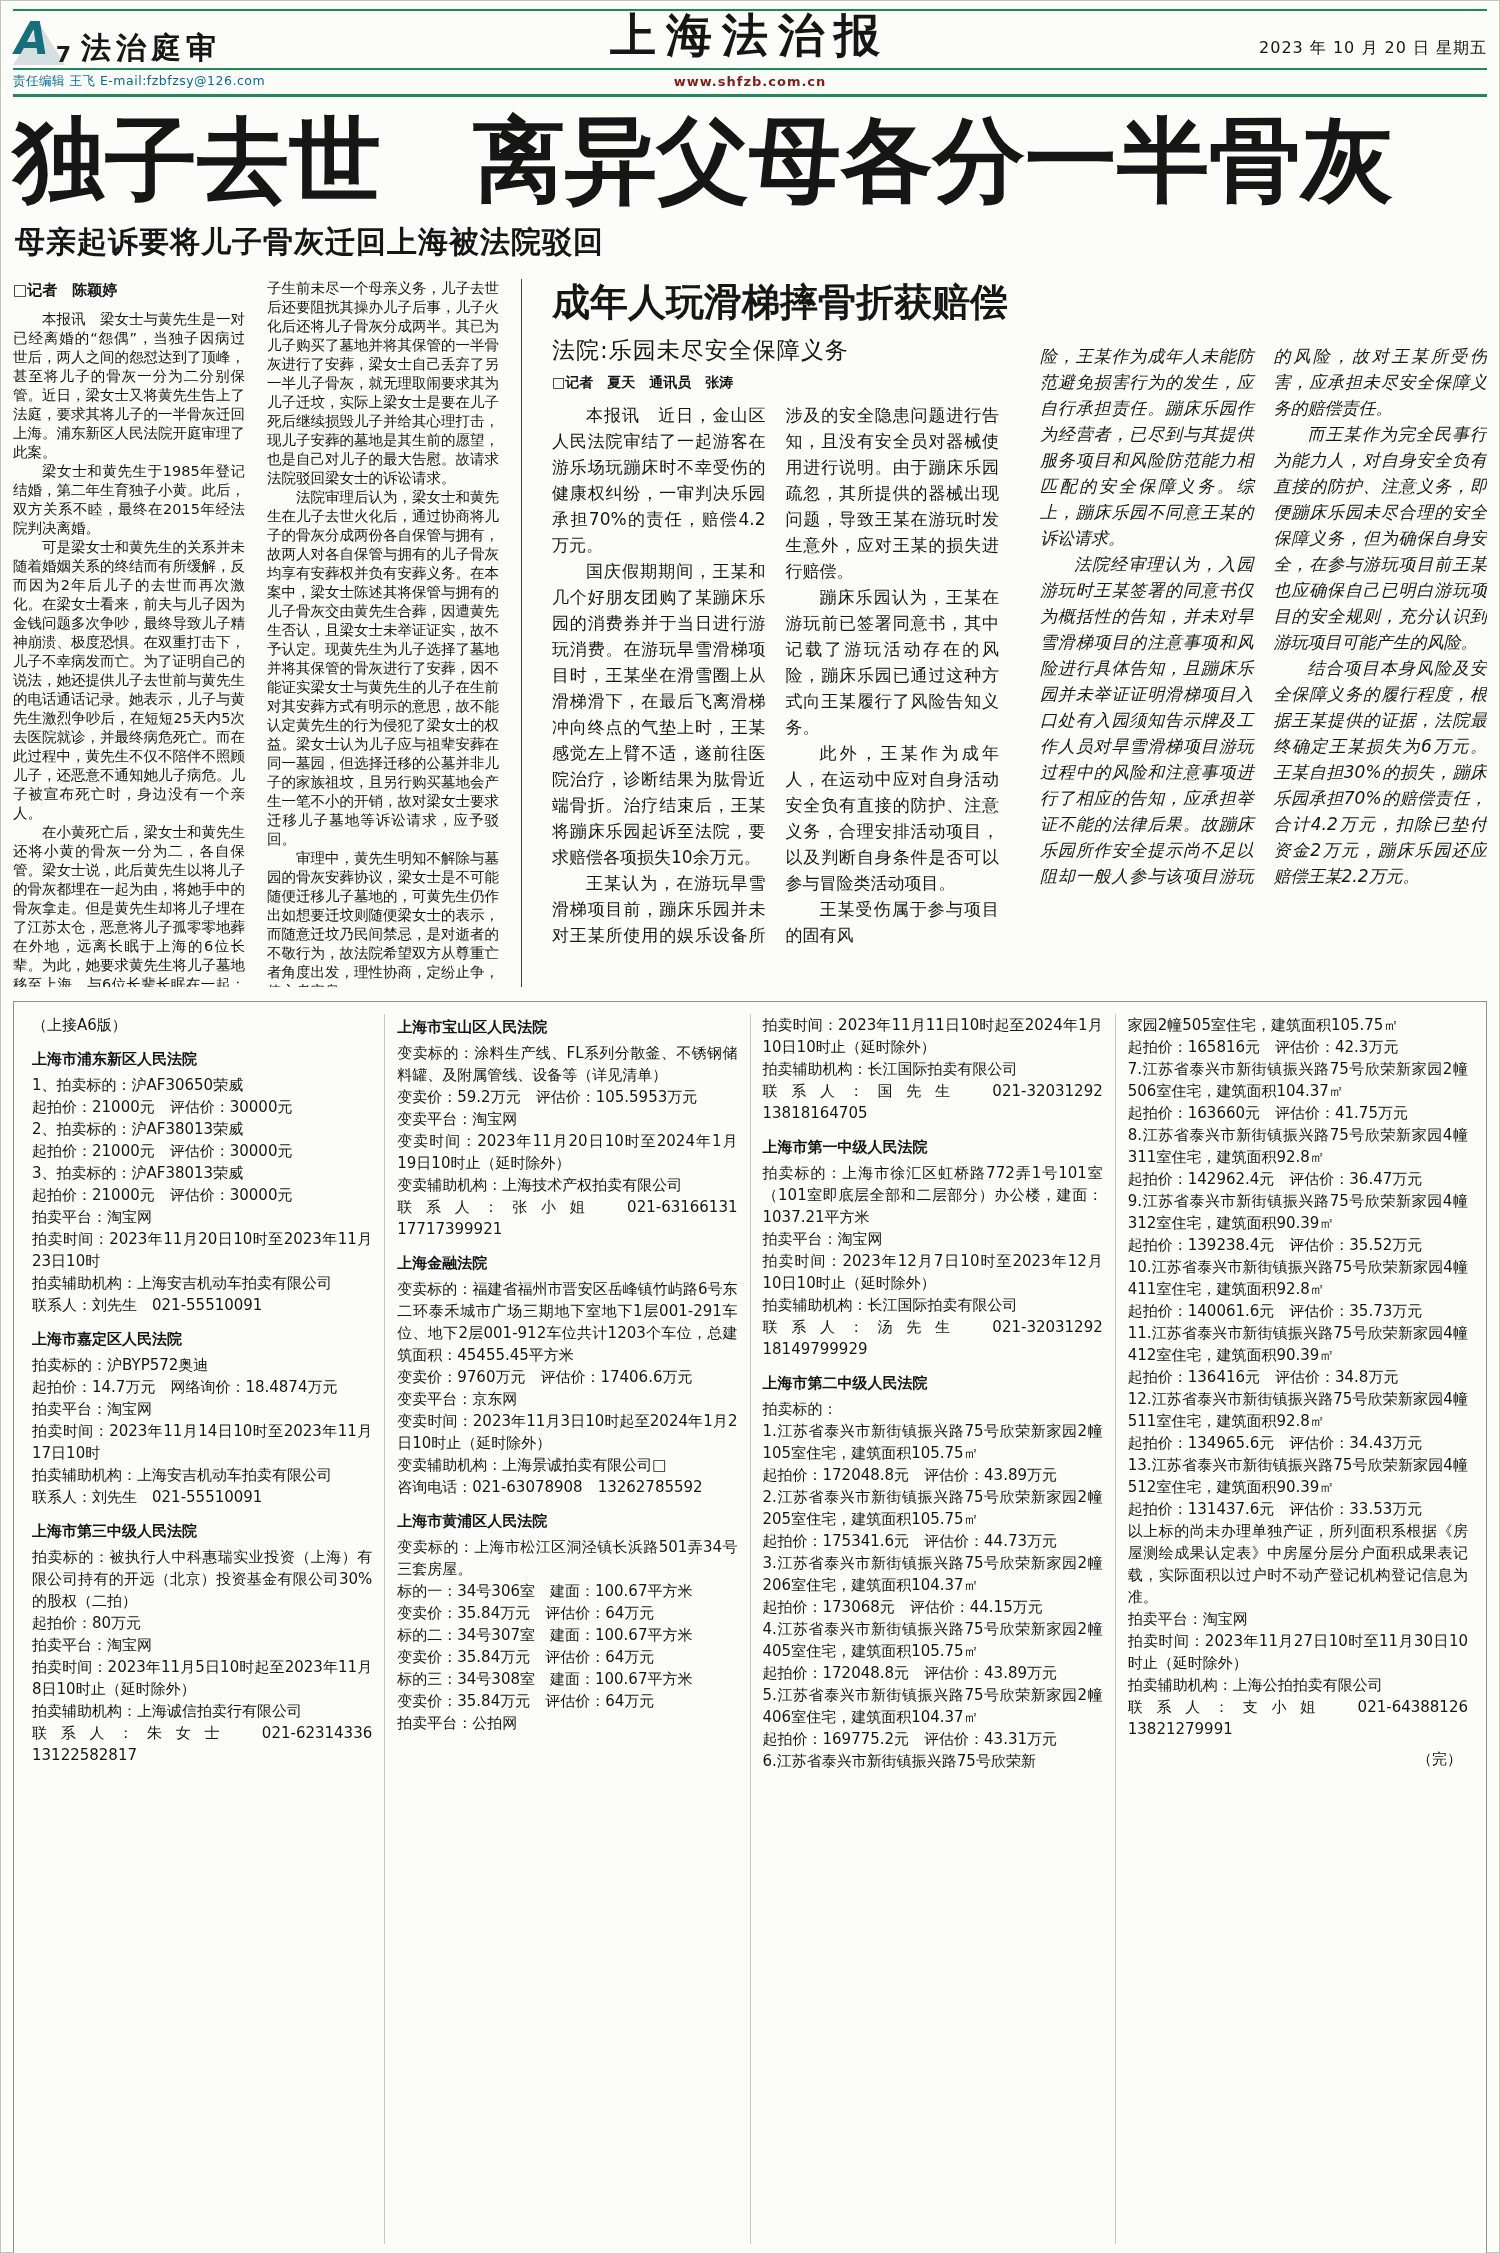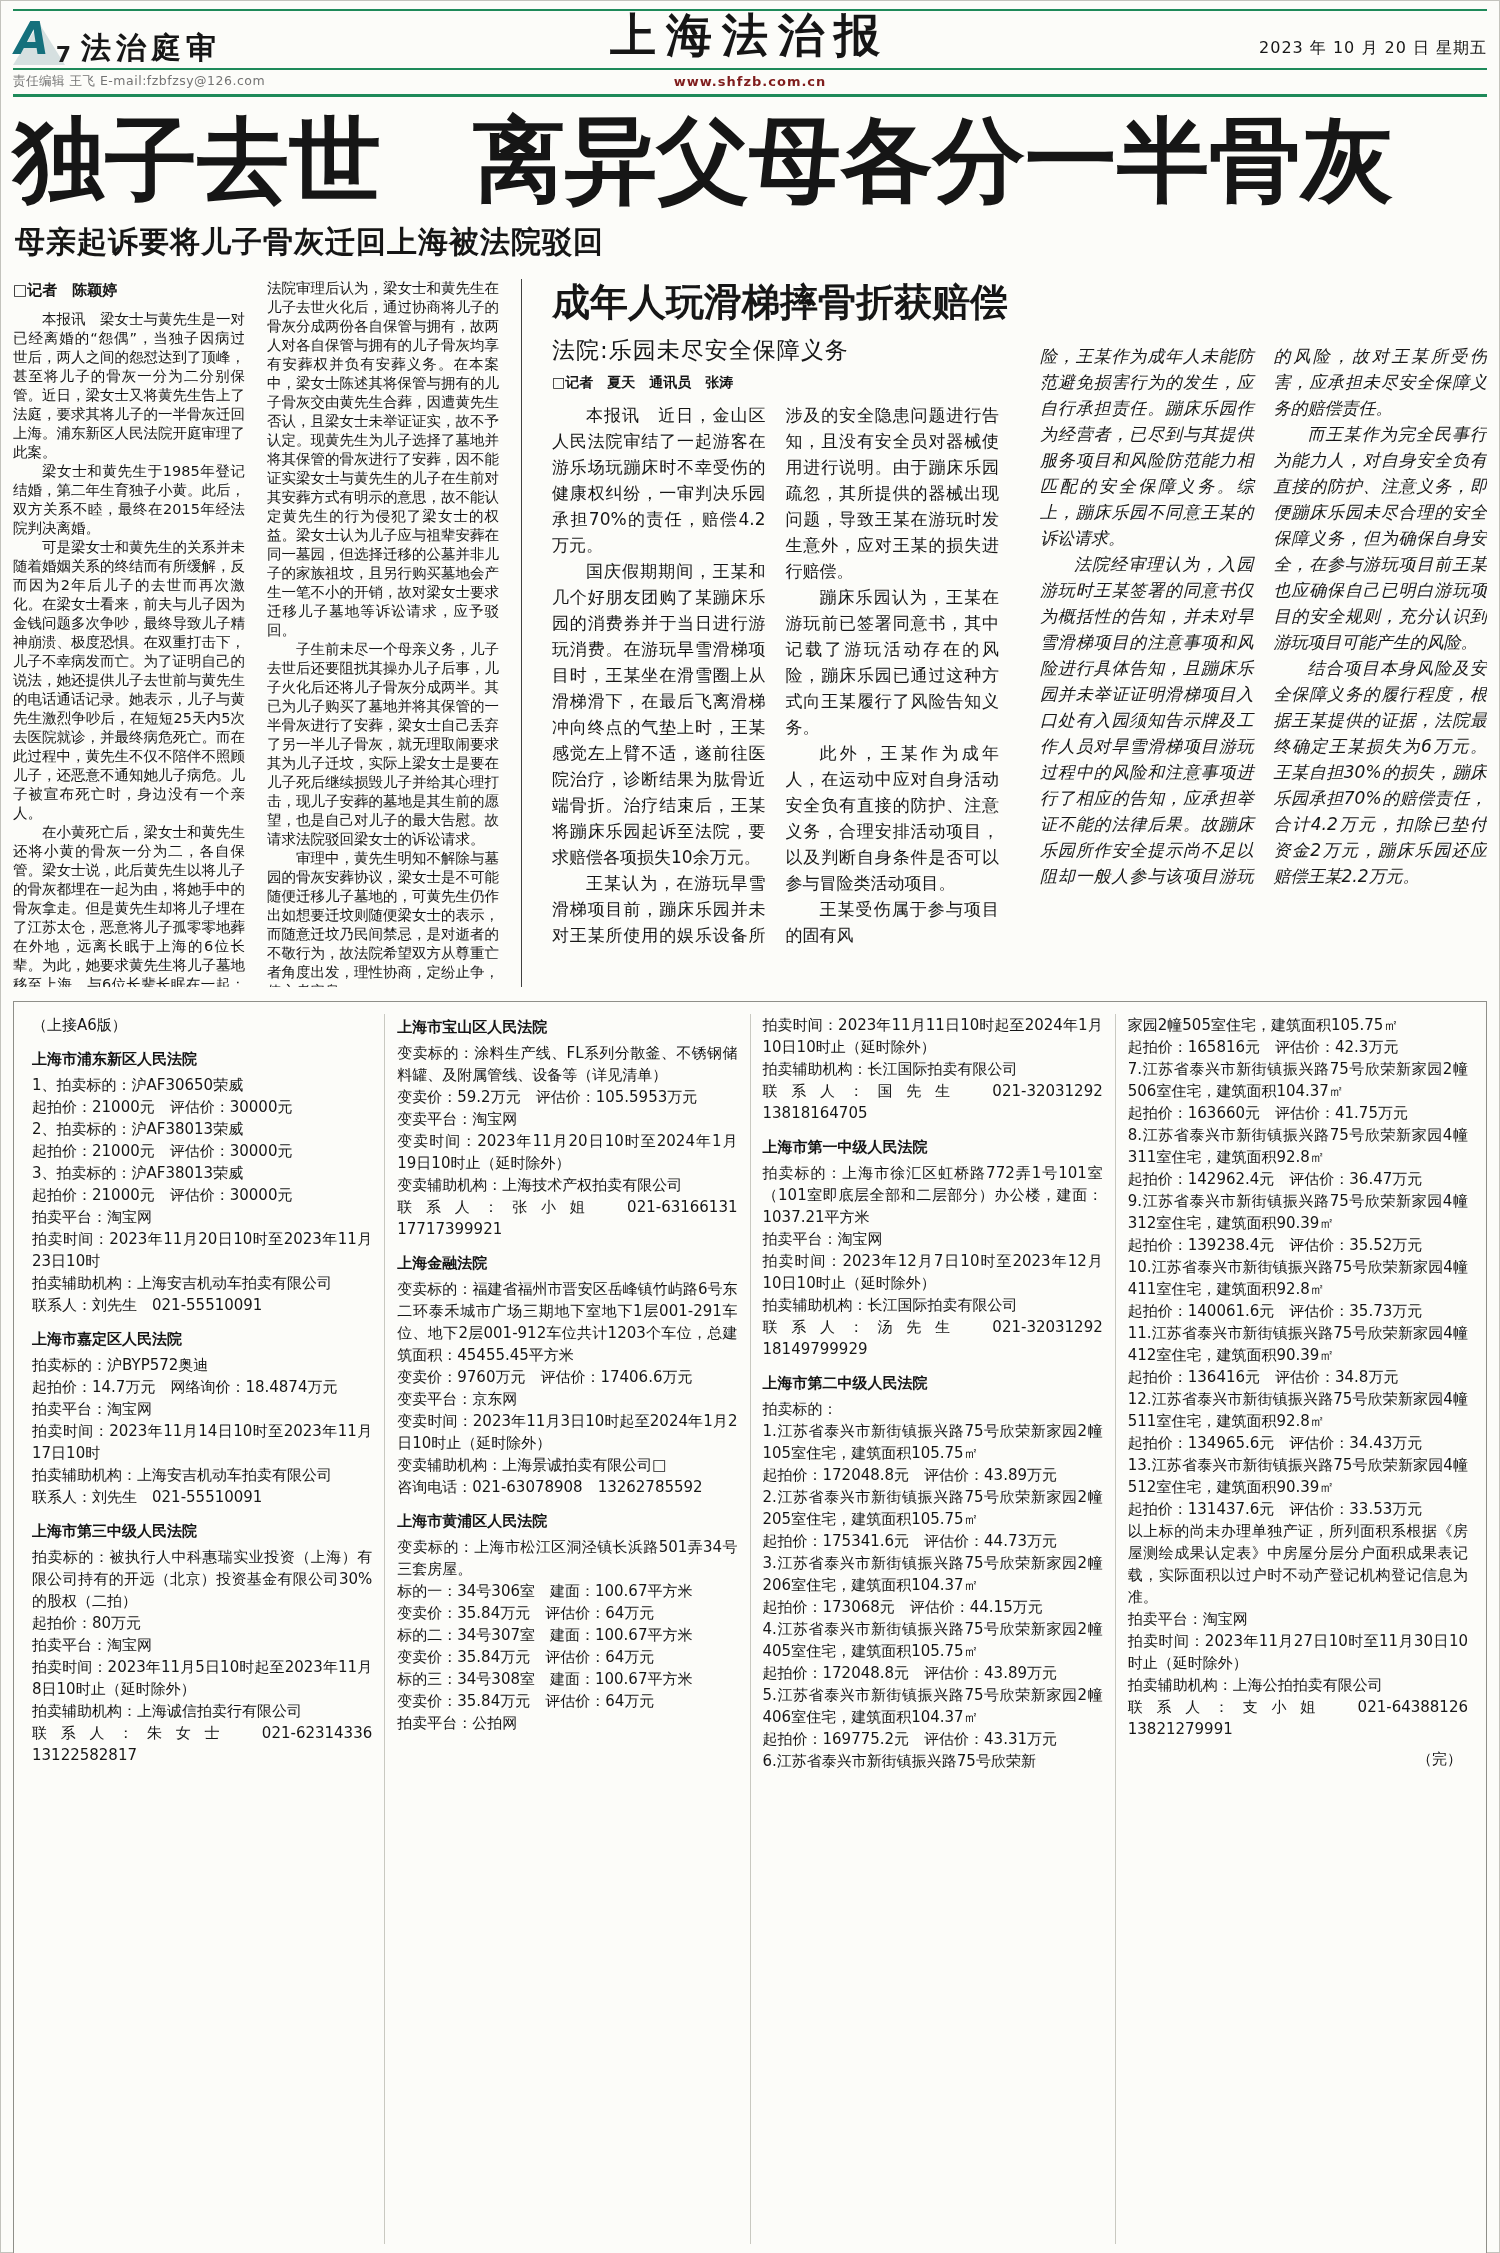--- a/index.html
+++ b/index.html
@@ -21,21 +21,21 @@
   .a7::before{content:"";position:absolute;left:0;top:4px;width:52px;height:42px;
     background:#b7c9cc;clip-path:polygon(0 100%,50% 0,100% 100%);opacity:.55;}
   .a7-a{position:absolute;left:2px;top:-6px;font-size:44px;font-weight:900;font-style:italic;color:#15707c;}
   .a7-n{position:absolute;right:0;bottom:-2px;font-size:22px;font-weight:900;color:#1c1c1c;}
   .section-title{font-size:30px;font-weight:900;letter-spacing:5px;line-height:1;padding-bottom:2px;}
   .masthead-wrap{position:absolute;left:0;right:0;top:-4px;text-align:center;pointer-events:none;}
   .masthead{font-family:"DejaVu Serif","Liberation Serif",serif;font-size:46px;font-weight:900;letter-spacing:10px;line-height:1.05;}
   .hdr-right{margin-left:auto;font-size:16px;letter-spacing:1px;padding-bottom:6px;}
   .header-rule-thin{height:2px;background:#1e8a5a;margin-top:3px;}
   .sub-row{position:relative;height:22px;display:flex;align-items:center;}
-  .editor-line{font-size:12.5px;color:#737373;letter-spacing:.5px;}
+  .editor-line{font-size:12.5px;color:#0369a1;letter-spacing:.5px;}
   .website{position:absolute;left:0;right:0;text-align:center;font-size:13px;color:#7f1d1d;font-weight:700;letter-spacing:1px;}
   .header-rule-thick{height:3px;background:#1e8a5a;margin-top:2px;}
   
   .lead-headline{font-size:92px;font-weight:900;line-height:1.12;margin:12px 0 0 0;white-space:nowrap;letter-spacing:0;}
   .lead-subheadline{font-size:30px;font-weight:700;margin:10px 0 16px 2px;letter-spacing:1px;}
   
   .top-body{display:flex;gap:22px;height:708px;overflow:hidden;}
   .lead-col{flex:0 0 232px;width:232px;font-size:14.5px;line-height:19px;text-align:justify;}
   .byline{font-size:15px;font-weight:700;text-indent:0;margin:2px 0 10px 0;}
   .para{margin:0;text-indent:2em;}
@@ -100,22 +100,22 @@
       <div>
           <p class="para">本报讯　梁女士与黄先生是一对已经离婚的“怨偶”，当独子因病过世后，两人之间的怨怼达到了顶峰，甚至将儿子的骨灰一分为二分别保管。近日，梁女士又将黄先生告上了法庭，要求其将儿子的一半骨灰迁回上海。浦东新区人民法院开庭审理了此案。</p>
           <p class="para">梁女士和黄先生于1985年登记结婚，第二年生育独子小黄。此后，双方关系不睦，最终在2015年经法院判决离婚。</p>
           <p class="para">可是梁女士和黄先生的关系并未随着婚姻关系的终结而有所缓解，反而因为2年后儿子的去世而再次激化。在梁女士看来，前夫与儿子因为金钱问题多次争吵，最终导致儿子精神崩溃、极度恐惧。在双重打击下，儿子不幸病发而亡。为了证明自己的说法，她还提供儿子去世前与黄先生的电话通话记录。她表示，儿子与黄先生激烈争吵后，在短短25天内5次去医院就诊，并最终病危死亡。而在此过程中，黄先生不仅不陪伴不照顾儿子，还恶意不通知她儿子病危。儿子被宣布死亡时，身边没有一个亲人。</p>
           <p class="para">在小黄死亡后，梁女士和黄先生还将小黄的骨灰一分为二，各自保管。梁女士说，此后黄先生以将儿子的骨灰都埋在一起为由，将她手中的骨灰拿走。但是黄先生却将儿子埋在了江苏太仓，恶意将儿子孤零零地葬在外地，远离长眠于上海的6位长辈。为此，她要求黄先生将儿子墓地移至上海，与6位长辈长眠在一起；同时要求黄先生赔偿她精神抚慰金5000元。</p>
         </div>
     </div>
 
     <div class="lead-col flush-first">
       <div>
+          <p class="para">子生前未尽一个母亲义务，儿子去世后还要阻扰其操办儿子后事，儿子火化后还将儿子骨灰分成两半。其已为儿子购买了墓地并将其保管的一半骨灰进行了安葬，梁女士自己丢弃了另一半儿子骨灰，就无理取闹要求其为儿子迁坟，实际上梁女士是要在儿子死后继续损毁儿子并给其心理打击，现儿子安葬的墓地是其生前的愿望，也是自己对儿子的最大告慰。故请求法院驳回梁女士的诉讼请求。</p>
           <p class="para">法院审理后认为，梁女士和黄先生在儿子去世火化后，通过协商将儿子的骨灰分成两份各自保管与拥有，故两人对各自保管与拥有的儿子骨灰均享有安葬权并负有安葬义务。在本案中，梁女士陈述其将保管与拥有的儿子骨灰交由黄先生合葬，因遭黄先生否认，且梁女士未举证证实，故不予认定。现黄先生为儿子选择了墓地并将其保管的骨灰进行了安葬，因不能证实梁女士与黄先生的儿子在生前对其安葬方式有明示的意思，故不能认定黄先生的行为侵犯了梁女士的权益。梁女士认为儿子应与祖辈安葬在同一墓园，但选择迁移的公墓并非儿子的家族祖坟，且另行购买墓地会产生一笔不小的开销，故对梁女士要求迁移儿子墓地等诉讼请求，应予驳回。</p>
-          <p class="para">子生前未尽一个母亲义务，儿子去世后还要阻扰其操办儿子后事，儿子火化后还将儿子骨灰分成两半。其已为儿子购买了墓地并将其保管的一半骨灰进行了安葬，梁女士自己丢弃了另一半儿子骨灰，就无理取闹要求其为儿子迁坟，实际上梁女士是要在儿子死后继续损毁儿子并给其心理打击，现儿子安葬的墓地是其生前的愿望，也是自己对儿子的最大告慰。故请求法院驳回梁女士的诉讼请求。</p>
           <p class="para">审理中，黄先生明知不解除与墓园的骨灰安葬协议，梁女士是不可能随便迁移儿子墓地的，可黄先生仍作出如想要迁坟则随便梁女士的表示，而随意迁坟乃民间禁忌，是对逝者的不敬行为，故法院希望双方从尊重亡者角度出发，理性协商，定纷止争，使亡者安息。</p>
         </div>
     </div>
 
     <div class="art2">
       <div class="art2-left">
         <h2 class="art2-headline">成年人玩滑梯摔骨折获赔偿</h2>
         <div class="art2-subheadline">法院:乐园未尽安全保障义务</div>
         <div class="art2-byline">□记者　夏天　通讯员　张涛</div>
         <div class="art2-body">

